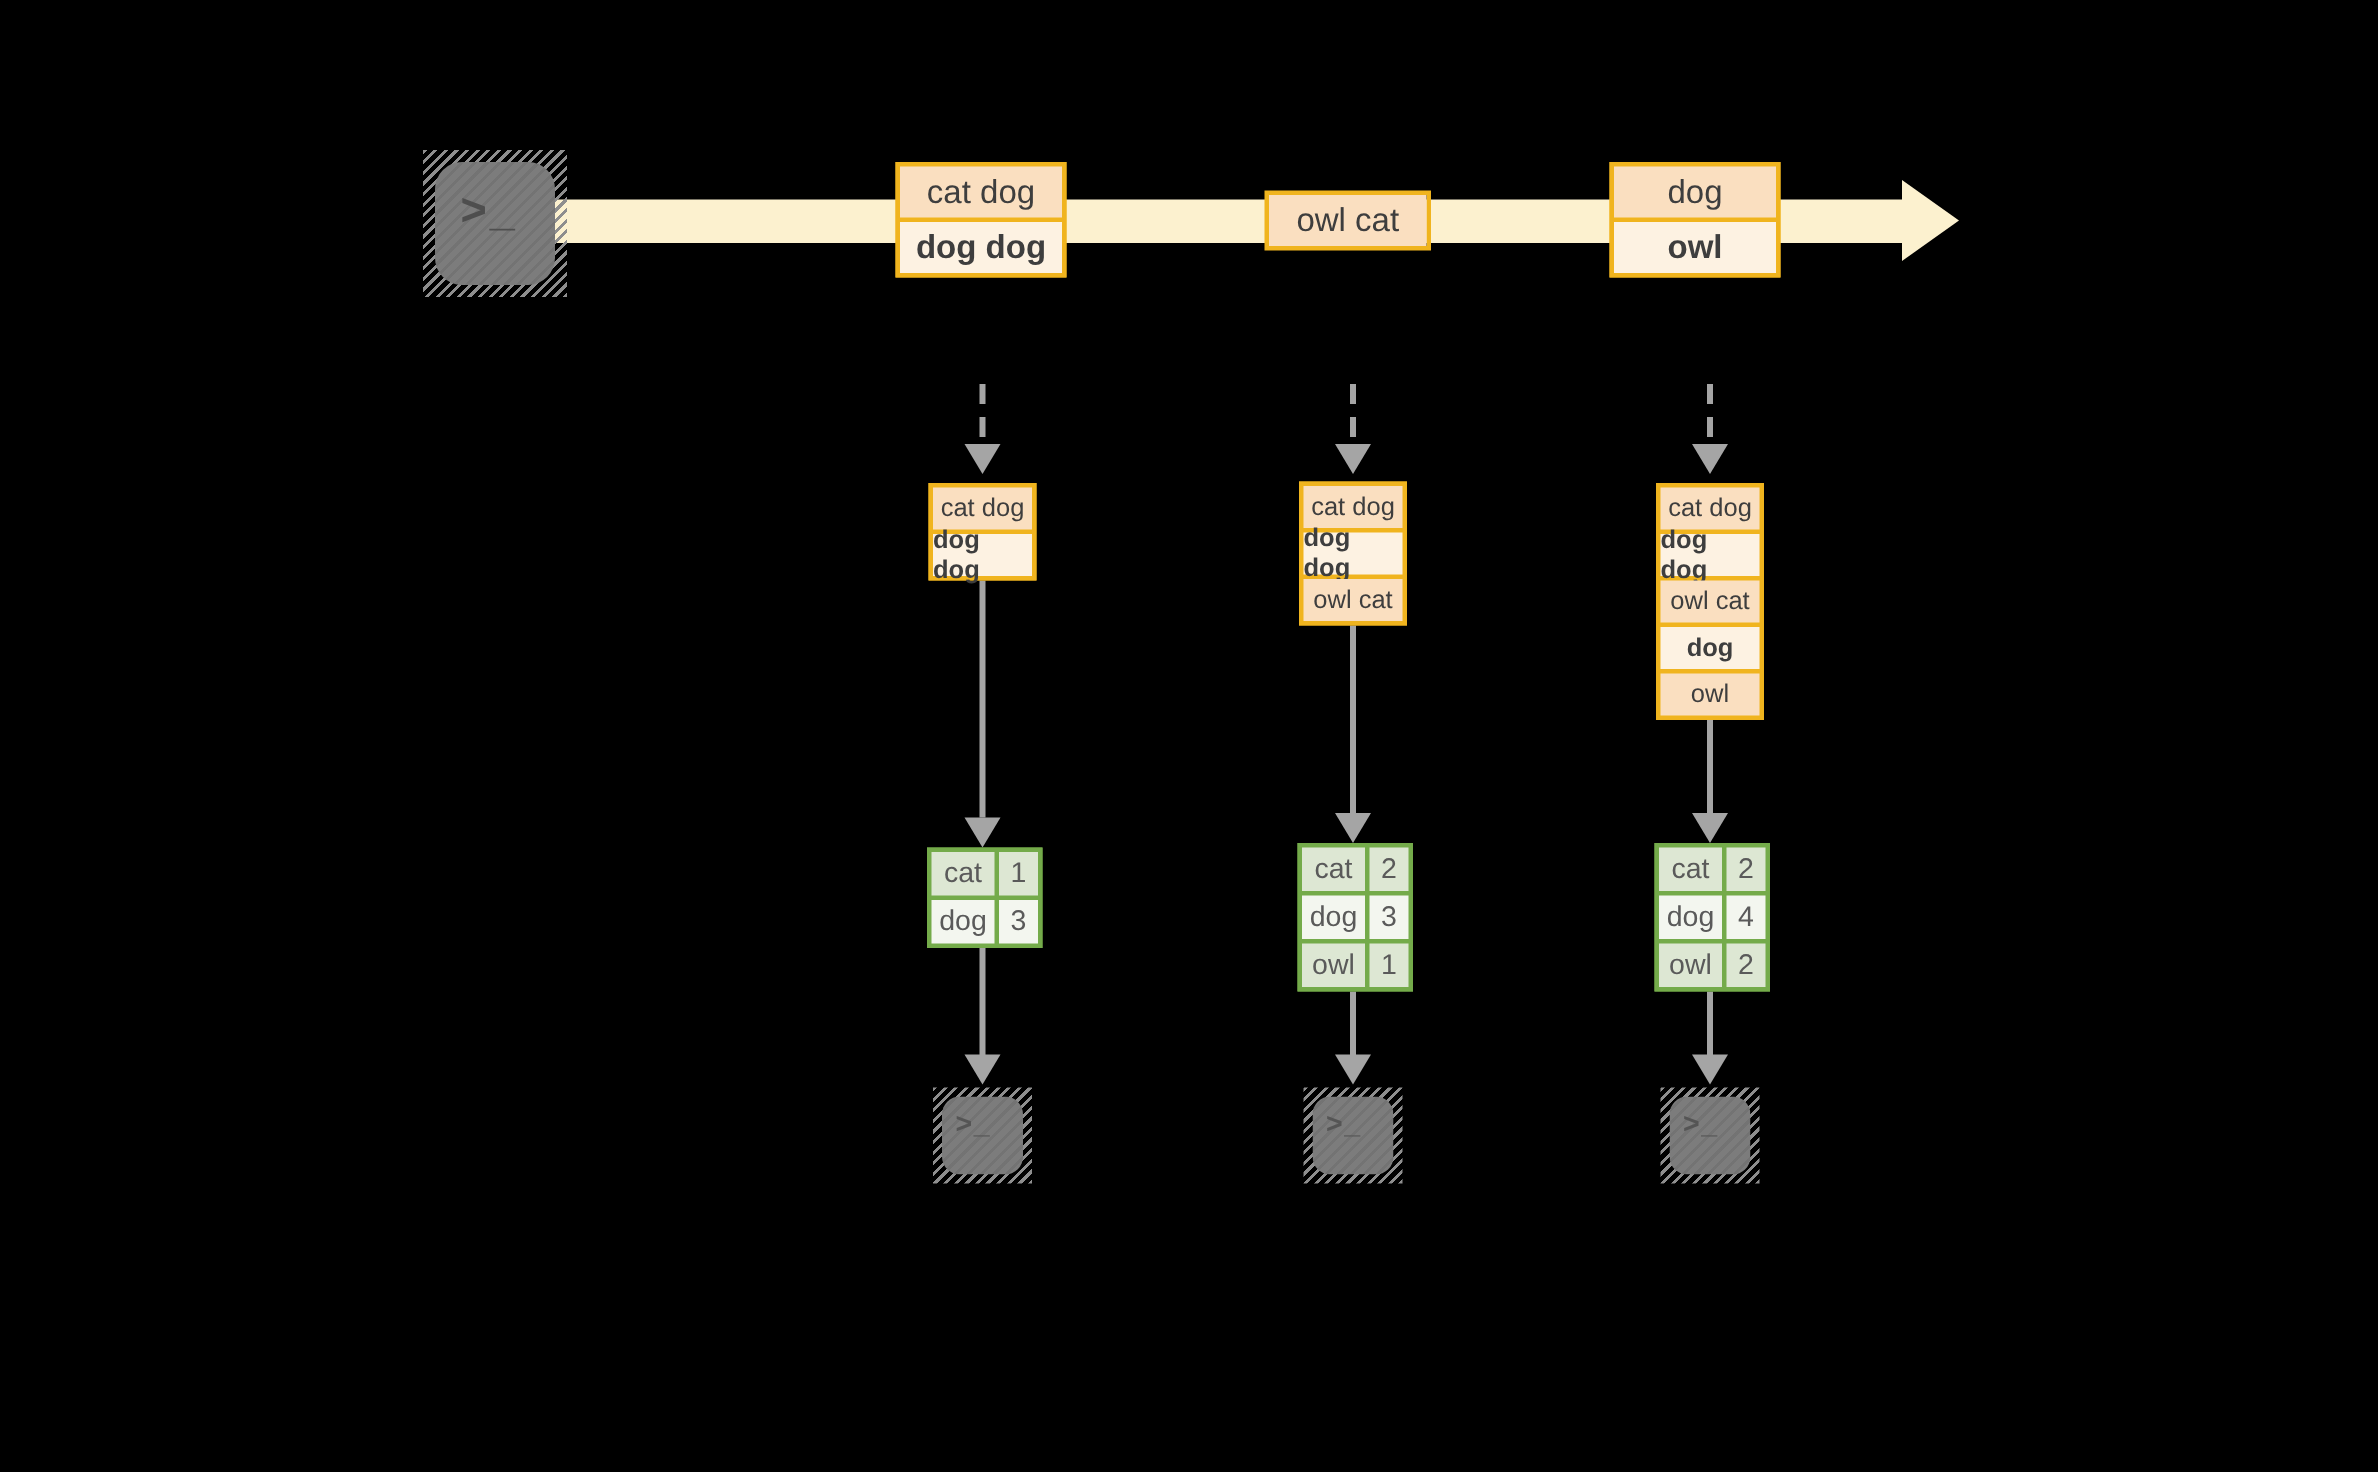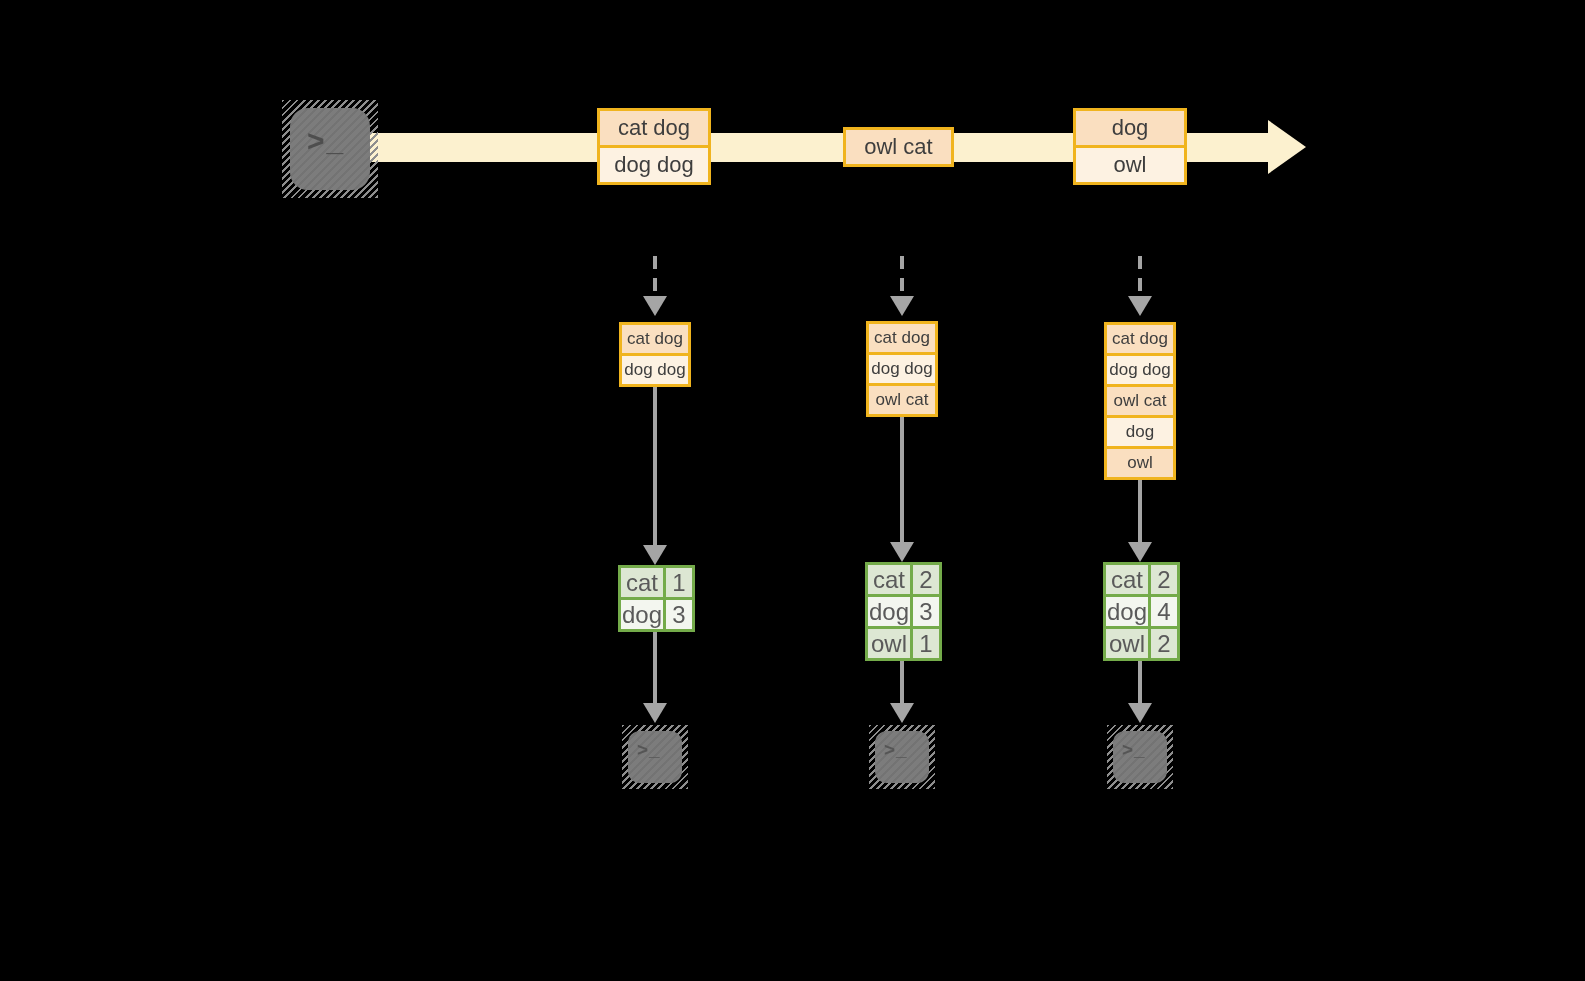--- a/index.html
+++ b/index.html
@@ -24,35 +24,35 @@
   .term-sm .glyph{position:absolute;left:9px;top:8px;font-size:19px;font-weight:bold;color:#555555;letter-spacing:1px;}
   
   .obox{position:absolute;display:inline-flex;flex-direction:column;gap:3px;
     background:#f0b41e;border:3px solid #f0b41e;z-index:2;}
   .obox .row{display:flex;align-items:center;justify-content:center;color:#3e3e3e;}
   .msg .row{width:108px;height:34px;font-size:22px;}
   .msg-b .row{width:105px;height:34px;font-size:22px;}
   .stack .row{width:66px;height:28px;font-size:17px;}
   .stack{z-index:6;}
   .f-dark{background:#fadfc0;}
-  .f-light{background:#fdf2e2;}
+  .f-light{background:#fdf2e2;font-weight:bold;}
   
   .vline{position:absolute;width:4px;background:#a5a5a5;z-index:5;}
   .vdash{position:absolute;width:4px;z-index:5;
     background:repeating-linear-gradient(to bottom,#a5a5a5 0 13px,transparent 13px 22px);}
   .ahead{position:absolute;width:0;height:0;z-index:5;
     border-left:12px solid transparent;border-right:12px solid transparent;border-top:20px solid #a5a5a5;}
   
   .banner{position:absolute;left:693px;top:461px;width:429px;height:45px;background:#ffffff;z-index:4;
     display:flex;align-items:center;justify-content:center;
     font-size:35px;font-weight:300;color:#262626;letter-spacing:0.5px;}
   
   .gtable{position:absolute;display:inline-grid;grid-template-columns:42px 26px;gap:3px;
     background:#74ab4a;border:3px solid #74ab4a;z-index:6;}
-  .gcell{height:29px;display:flex;align-items:center;justify-content:center;font-size:24px;color:#5a5a5a;}
+  .gcell{height:29px;display:flex;align-items:center;justify-content:center;font-size:19px;color:#5a5a5a;}
   .g-dark{background:#dde7d3;}
   .g-light{background:#f3f6ef;}
 </style>
 </head>
 <body>
 
 <div class="canvas">
 
   <div class="band"></div>
   <div class="band-head"></div>

